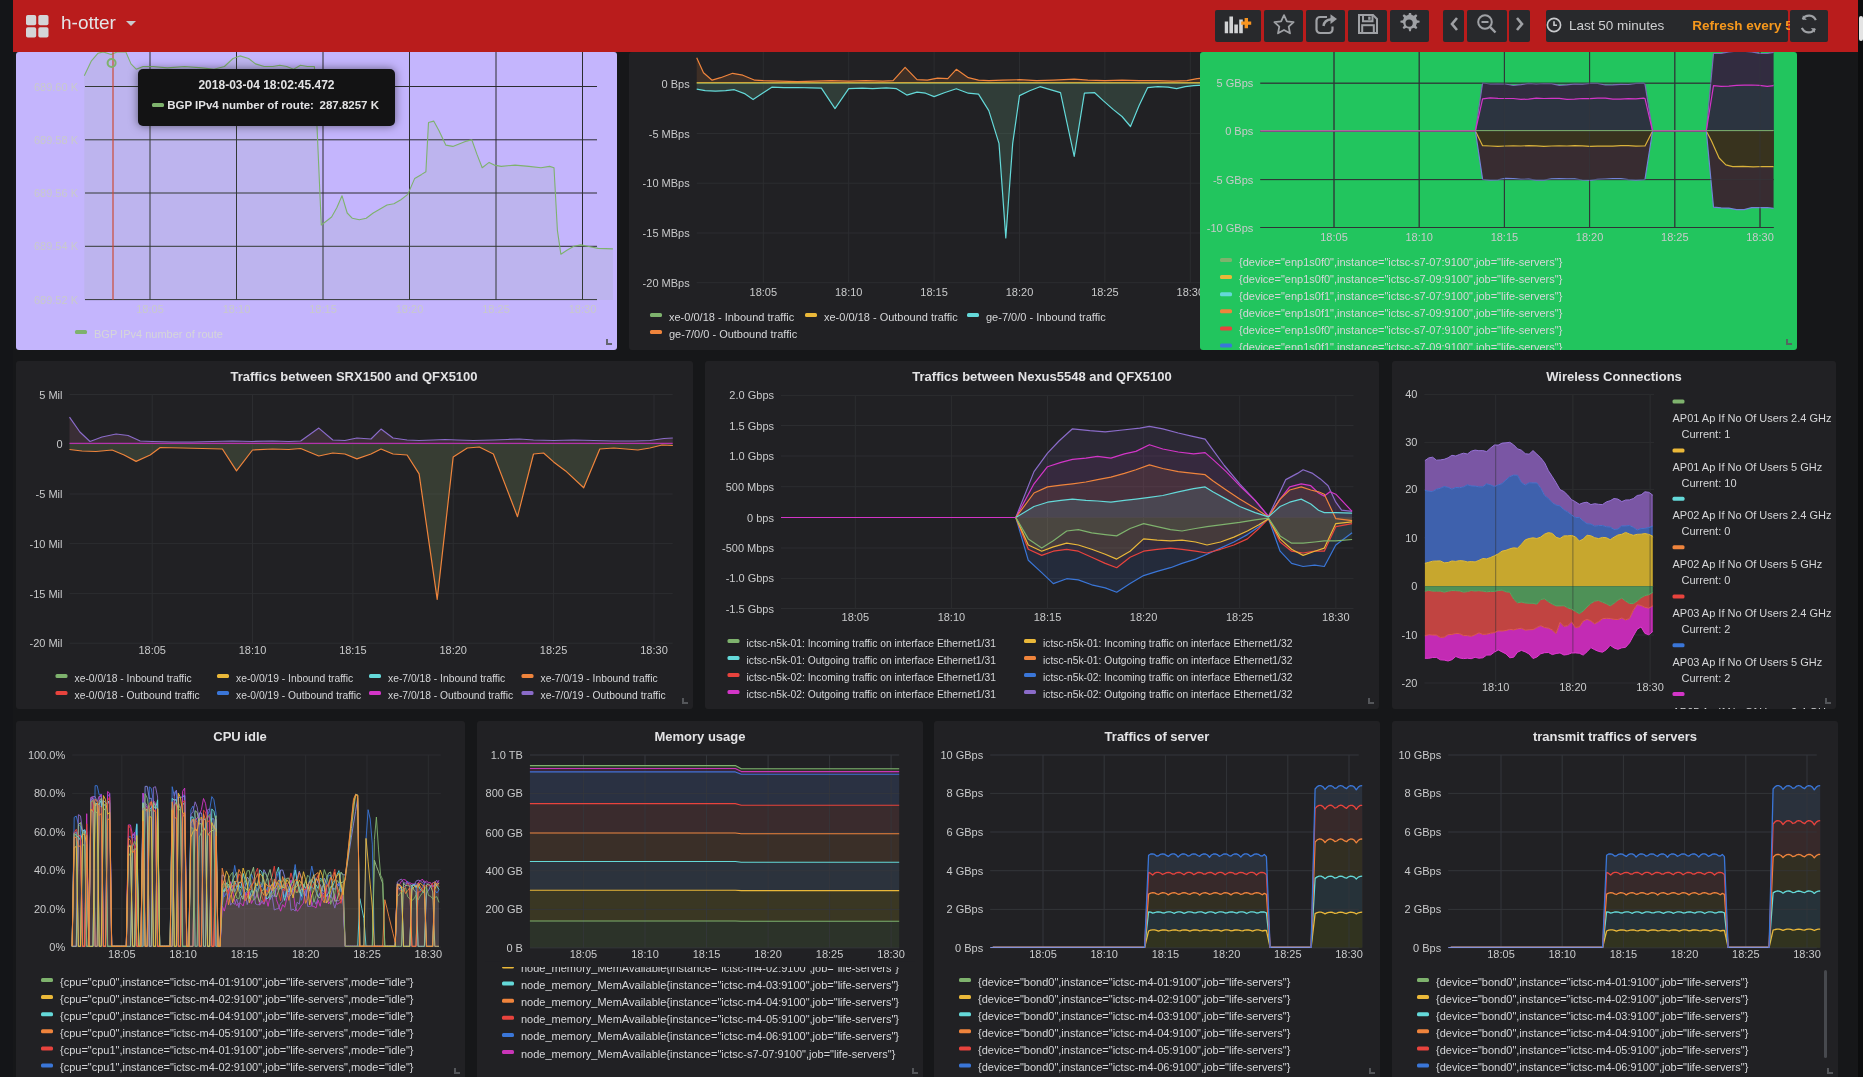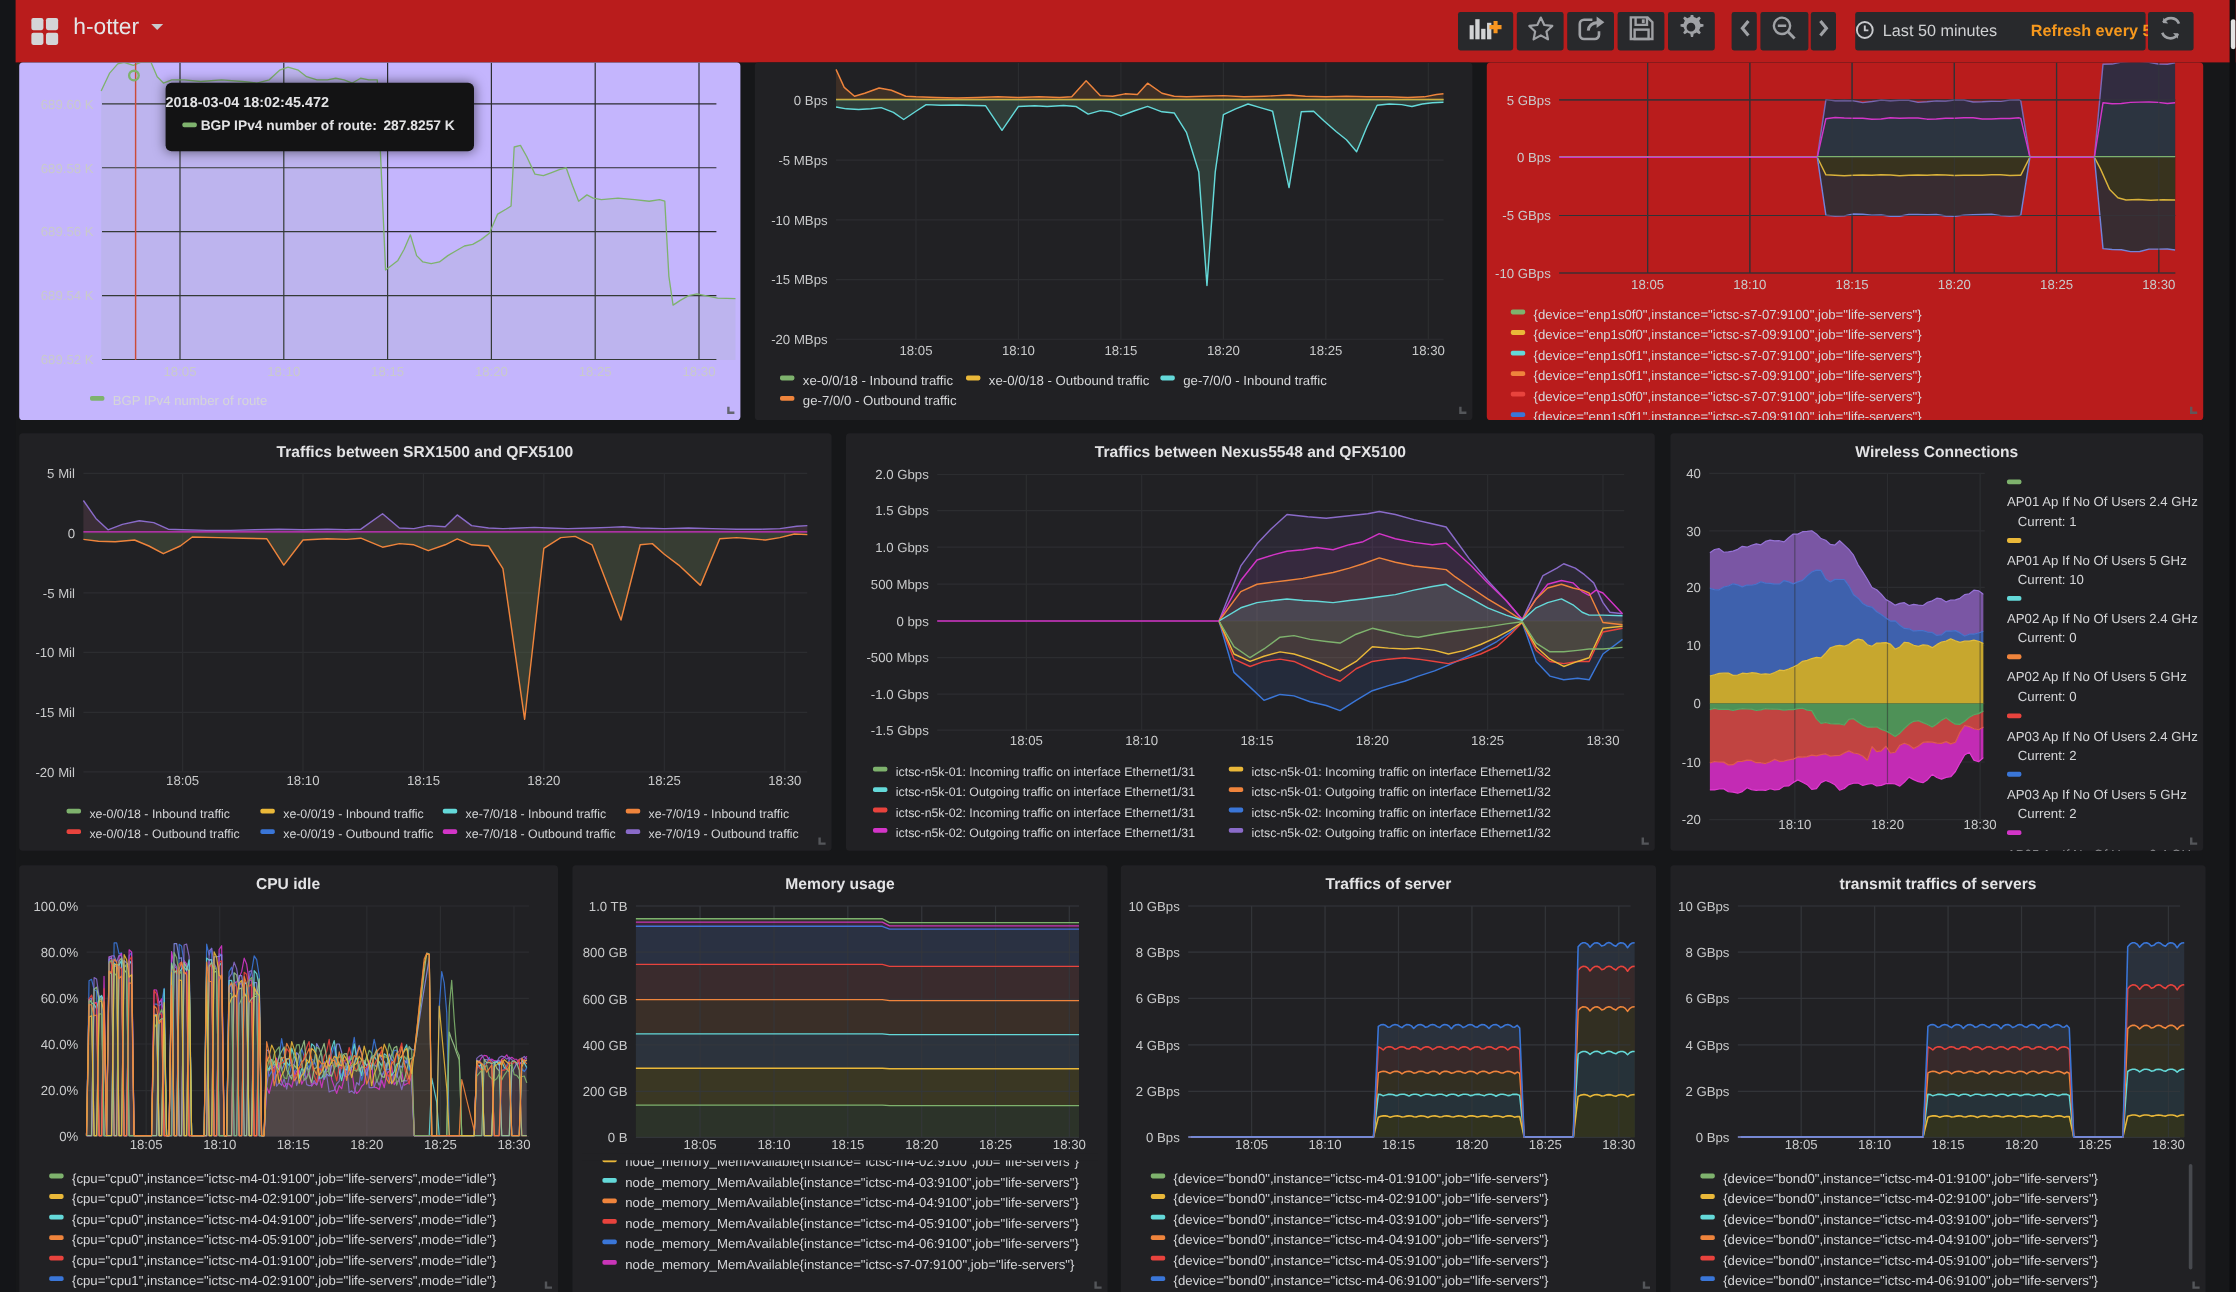--- a/index.html
+++ b/index.html
@@ -106,21 +106,21 @@
         <text x="134.0" y="261" text-anchor="middle" class="ax">18:05</text>
         <text x="220.5" y="261" text-anchor="middle" class="ax">18:10</text>
         <text x="307.0" y="261" text-anchor="middle" class="ax">18:15</text>
         <text x="393.5" y="261" text-anchor="middle" class="ax">18:20</text>
         <text x="480.0" y="261" text-anchor="middle" class="ax">18:25</text>
         <text x="566.5" y="261" text-anchor="middle" class="ax">18:30</text>
         <rect x="59" y="278" width="12" height="4" rx="1.5" fill="#7EB26D"></rect>
         <text x="78" y="285.5" class="leg">BGP IPv4 number of route</text>
         <path d="M590,293 l6,0 l0,-2 l-4,0 l0,-4 l-2,0 Z" fill="#5a5c60" opacity="0.9"></path>
       </svg><div style="position:absolute;left:122px;top:17px;width:257px;height:57px;background:#131314;border-radius:5px;box-shadow:0 0 10px rgba(0,0,0,.5);font:11.5px 'Liberation Sans',sans-serif;color:#e3e3e5;z-index:5">
-        <div style="font-weight:bold;font-size:12px;padding-top:9px">2018-03-04 18:02:45.472</div>
+        <div style="text-align:center;font-weight:bold;font-size:12px;padding-top:9px">2018-03-04 18:02:45.472</div>
         <div style="padding:7px 0 0 14px;position:relative"><span style="display:inline-block;width:12px;height:4px;border-radius:1.5px;background:#7EB26D;vertical-align:2px"></span><b>&nbsp;BGP IPv4 number of route:</b><b style="position:absolute;right:16px">287.8257 K</b></div>
       </div></div>
     <div style="position:absolute;left:629px;top:52px;width:598px;height:298px;background:#212124;border-radius:3px;overflow:hidden;"><svg width="598" height="298" viewBox="0 0 598 298">
         <style>.ax{font:11px "Liberation Sans",sans-serif;fill:#c9cacb}.leg{font:11px "Liberation Sans",sans-serif;fill:#d5d6d8}.leg10{font:10.3px "Liberation Sans",sans-serif;fill:#d5d6d8}.title{font:bold 13px "Liberation Sans",sans-serif;fill:#e3e3e5}</style>
         <line x1="67.7" y1="31.7" x2="574" y2="31.7" stroke="#2c2d30" stroke-width="1"></line>
         <line x1="67.7" y1="81.5" x2="574" y2="81.5" stroke="#2c2d30" stroke-width="1"></line>
         <line x1="67.7" y1="131.2" x2="574" y2="131.2" stroke="#2c2d30" stroke-width="1"></line>
         <line x1="67.7" y1="181.0" x2="574" y2="181.0" stroke="#2c2d30" stroke-width="1"></line>
         <line x1="67.7" y1="230.7" x2="574" y2="230.7" stroke="#2c2d30" stroke-width="1"></line>
         <line x1="134.3" y1="0" x2="134.3" y2="231" stroke="#2c2d30" stroke-width="1"></line>
@@ -150,21 +150,21 @@
         <rect x="21" y="261" width="12" height="4" rx="1.5" fill="#7EB26D"></rect>
         <text x="40" y="268.5" class="leg">xe-0/0/18 - Inbound traffic</text>
         <rect x="176" y="261" width="12" height="4" rx="1.5" fill="#EAB839"></rect>
         <text x="195" y="268.5" class="leg">xe-0/0/18 - Outbound traffic</text>
         <rect x="338" y="261" width="12" height="4" rx="1.5" fill="#64d9d9"></rect>
         <text x="357" y="268.5" class="leg">ge-7/0/0 - Inbound traffic</text>
         <rect x="21" y="278" width="12" height="4" rx="1.5" fill="#EF843C"></rect>
         <text x="40" y="285.5" class="leg">ge-7/0/0 - Outbound traffic</text>
         <path d="M587,293 l6,0 l0,-2 l-4,0 l0,-4 l-2,0 Z" fill="#5a5c60" opacity="0.9"></path>
       </svg></div>
-    <div style="position:absolute;left:1239px;top:52px;width:597px;height:298px;background:#b91c1c;border-radius:3px;overflow:hidden;"><svg width="597" height="298" viewBox="0 0 597 298">
+    <div style="position:absolute;left:1200px;top:52px;width:597px;height:298px;background:#22c55e;border-radius:3px;overflow:hidden;"><svg width="597" height="298" viewBox="0 0 597 298">
         <style>.ax{font:11px "Liberation Sans",sans-serif;fill:#c9cacb}.leg{font:11px "Liberation Sans",sans-serif;fill:#d5d6d8}.leg10{font:10.3px "Liberation Sans",sans-serif;fill:#d5d6d8}.title{font:bold 13px "Liberation Sans",sans-serif;fill:#e3e3e5}</style>
         <line x1="60.3" y1="31.2" x2="573.7" y2="31.2" stroke="#2c2d30" stroke-width="1"></line>
         <line x1="60.3" y1="79.0" x2="573.7" y2="79.0" stroke="#2c2d30" stroke-width="1"></line>
         <line x1="60.3" y1="127.6" x2="573.7" y2="127.6" stroke="#2c2d30" stroke-width="1"></line>
         <line x1="60.3" y1="175.5" x2="573.7" y2="175.5" stroke="#2c2d30" stroke-width="1"></line>
         <line x1="134.0" y1="0" x2="134.0" y2="175.5" stroke="#2c2d30" stroke-width="1"></line>
         <line x1="219.2" y1="0" x2="219.2" y2="175.5" stroke="#2c2d30" stroke-width="1"></line>
         <line x1="304.4" y1="0" x2="304.4" y2="175.5" stroke="#2c2d30" stroke-width="1"></line>
         <line x1="389.6" y1="0" x2="389.6" y2="175.5" stroke="#2c2d30" stroke-width="1"></line>
         <line x1="474.8" y1="0" x2="474.8" y2="175.5" stroke="#2c2d30" stroke-width="1"></line>

